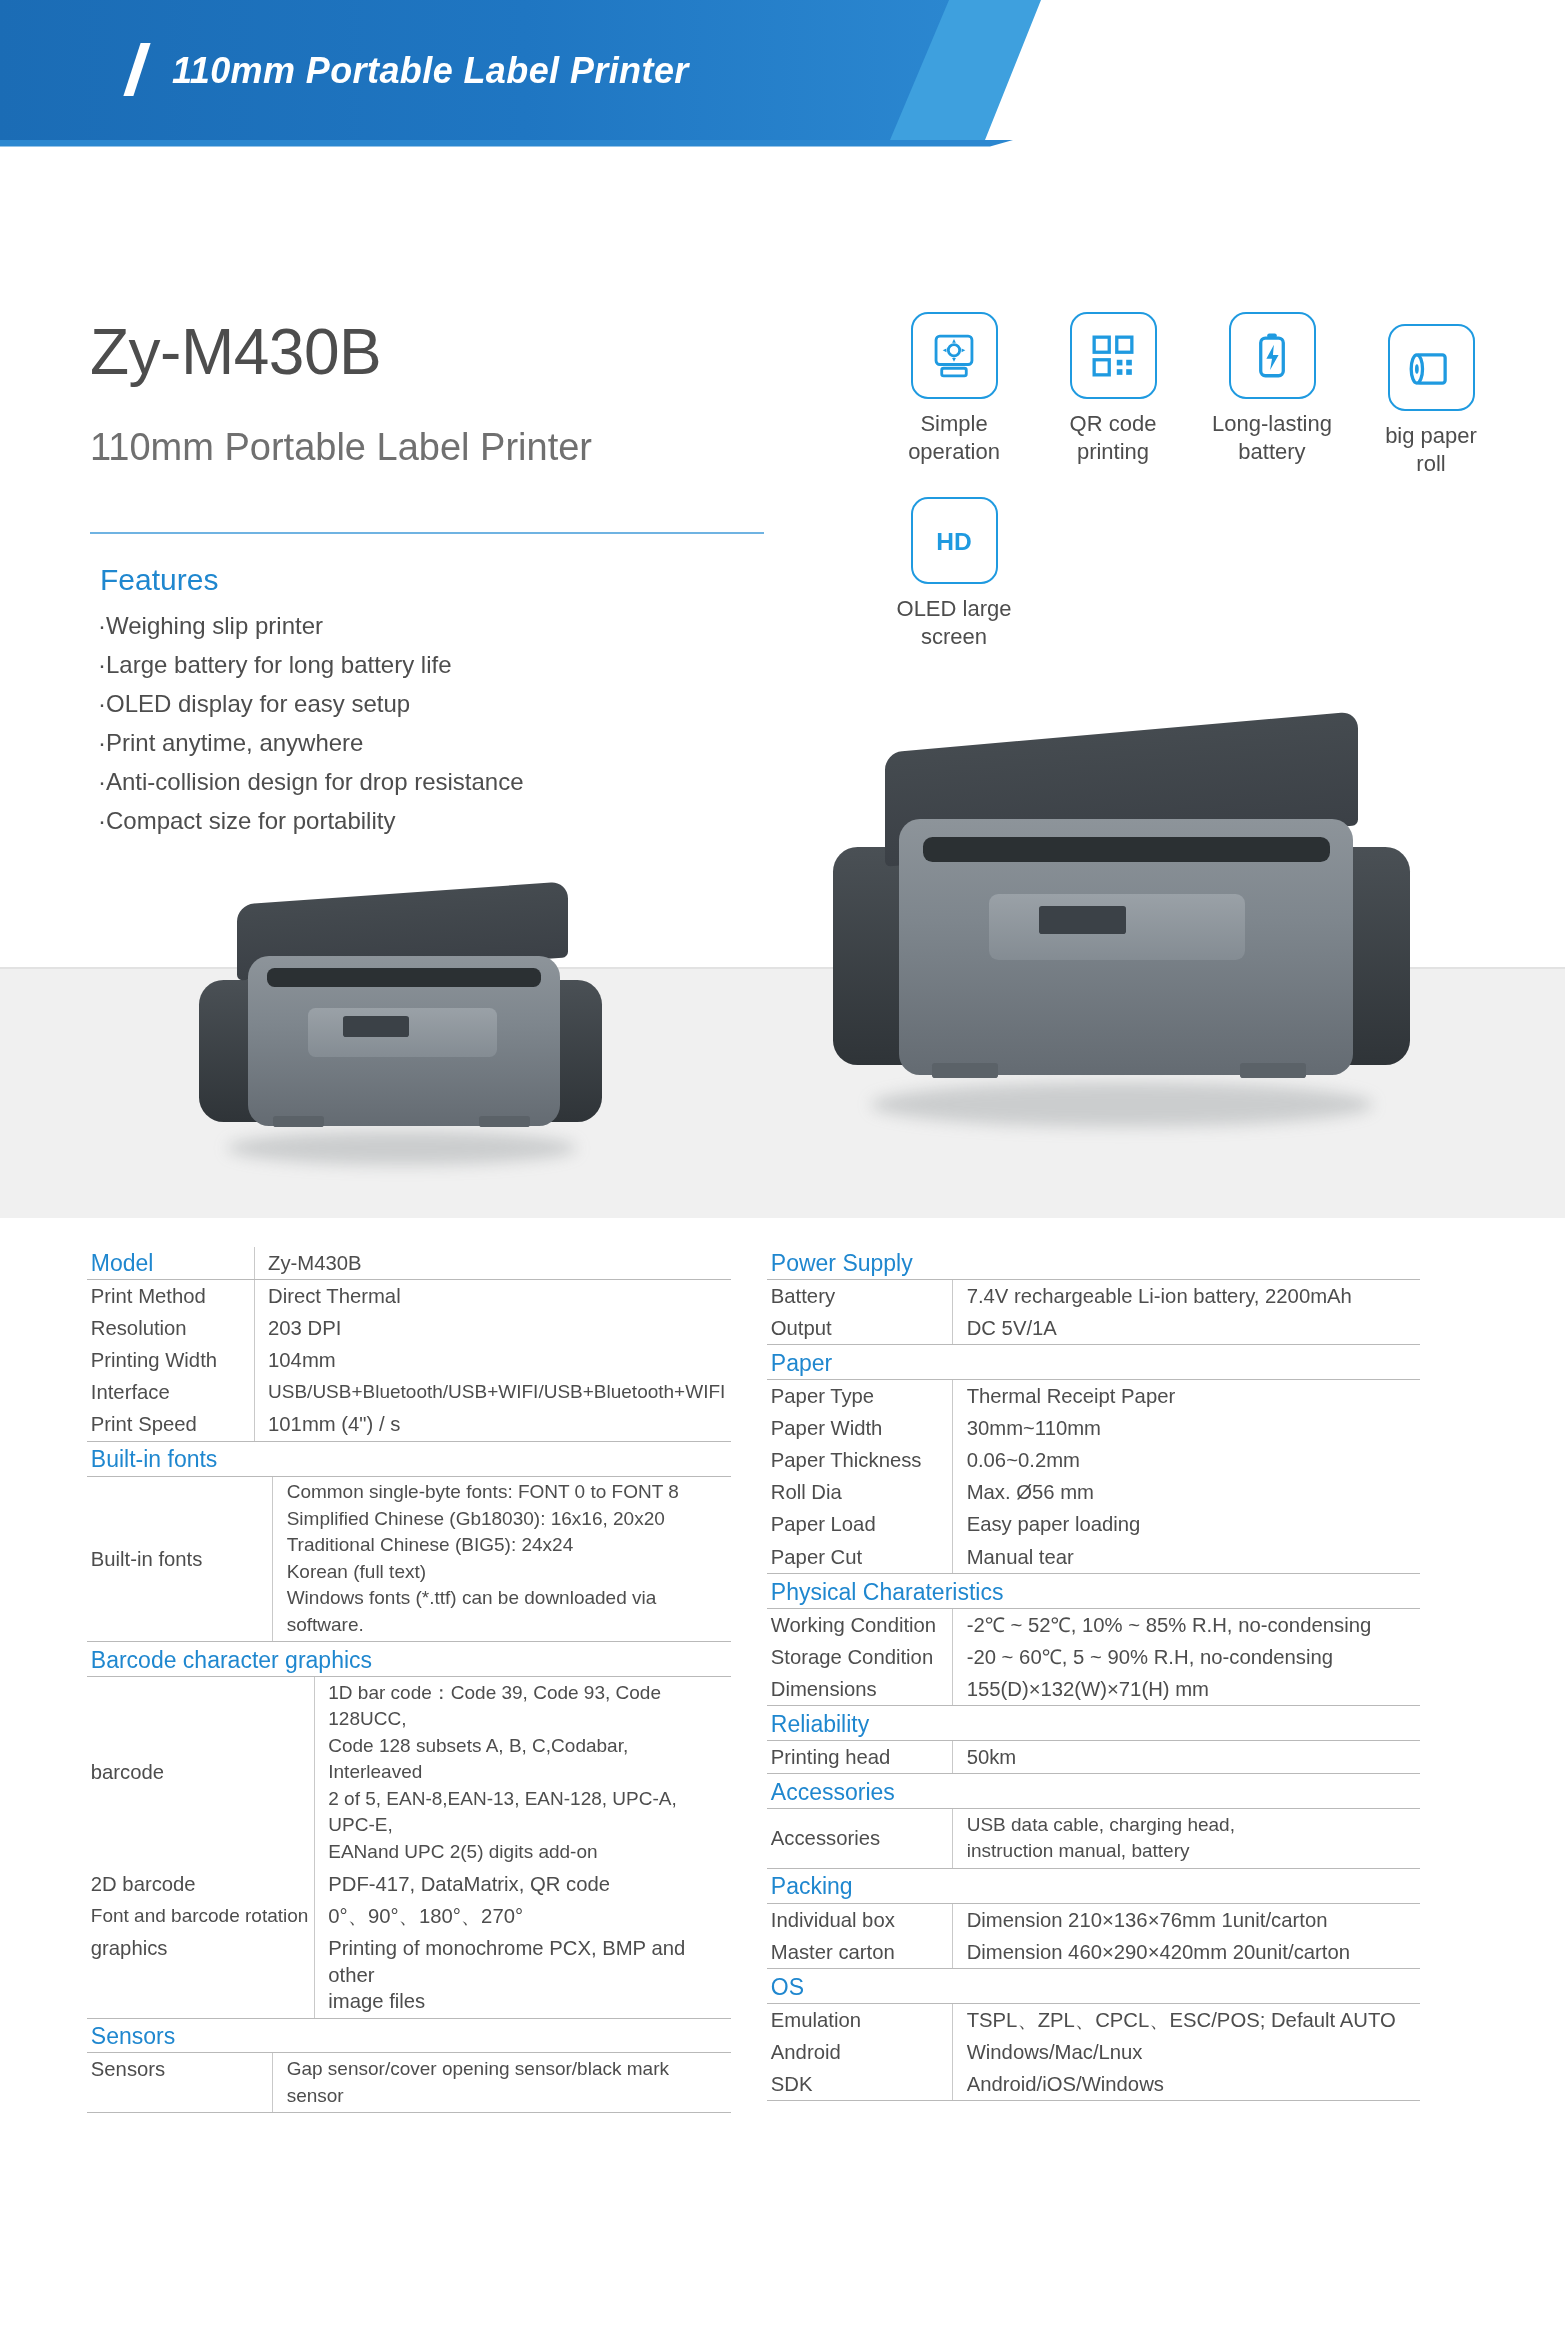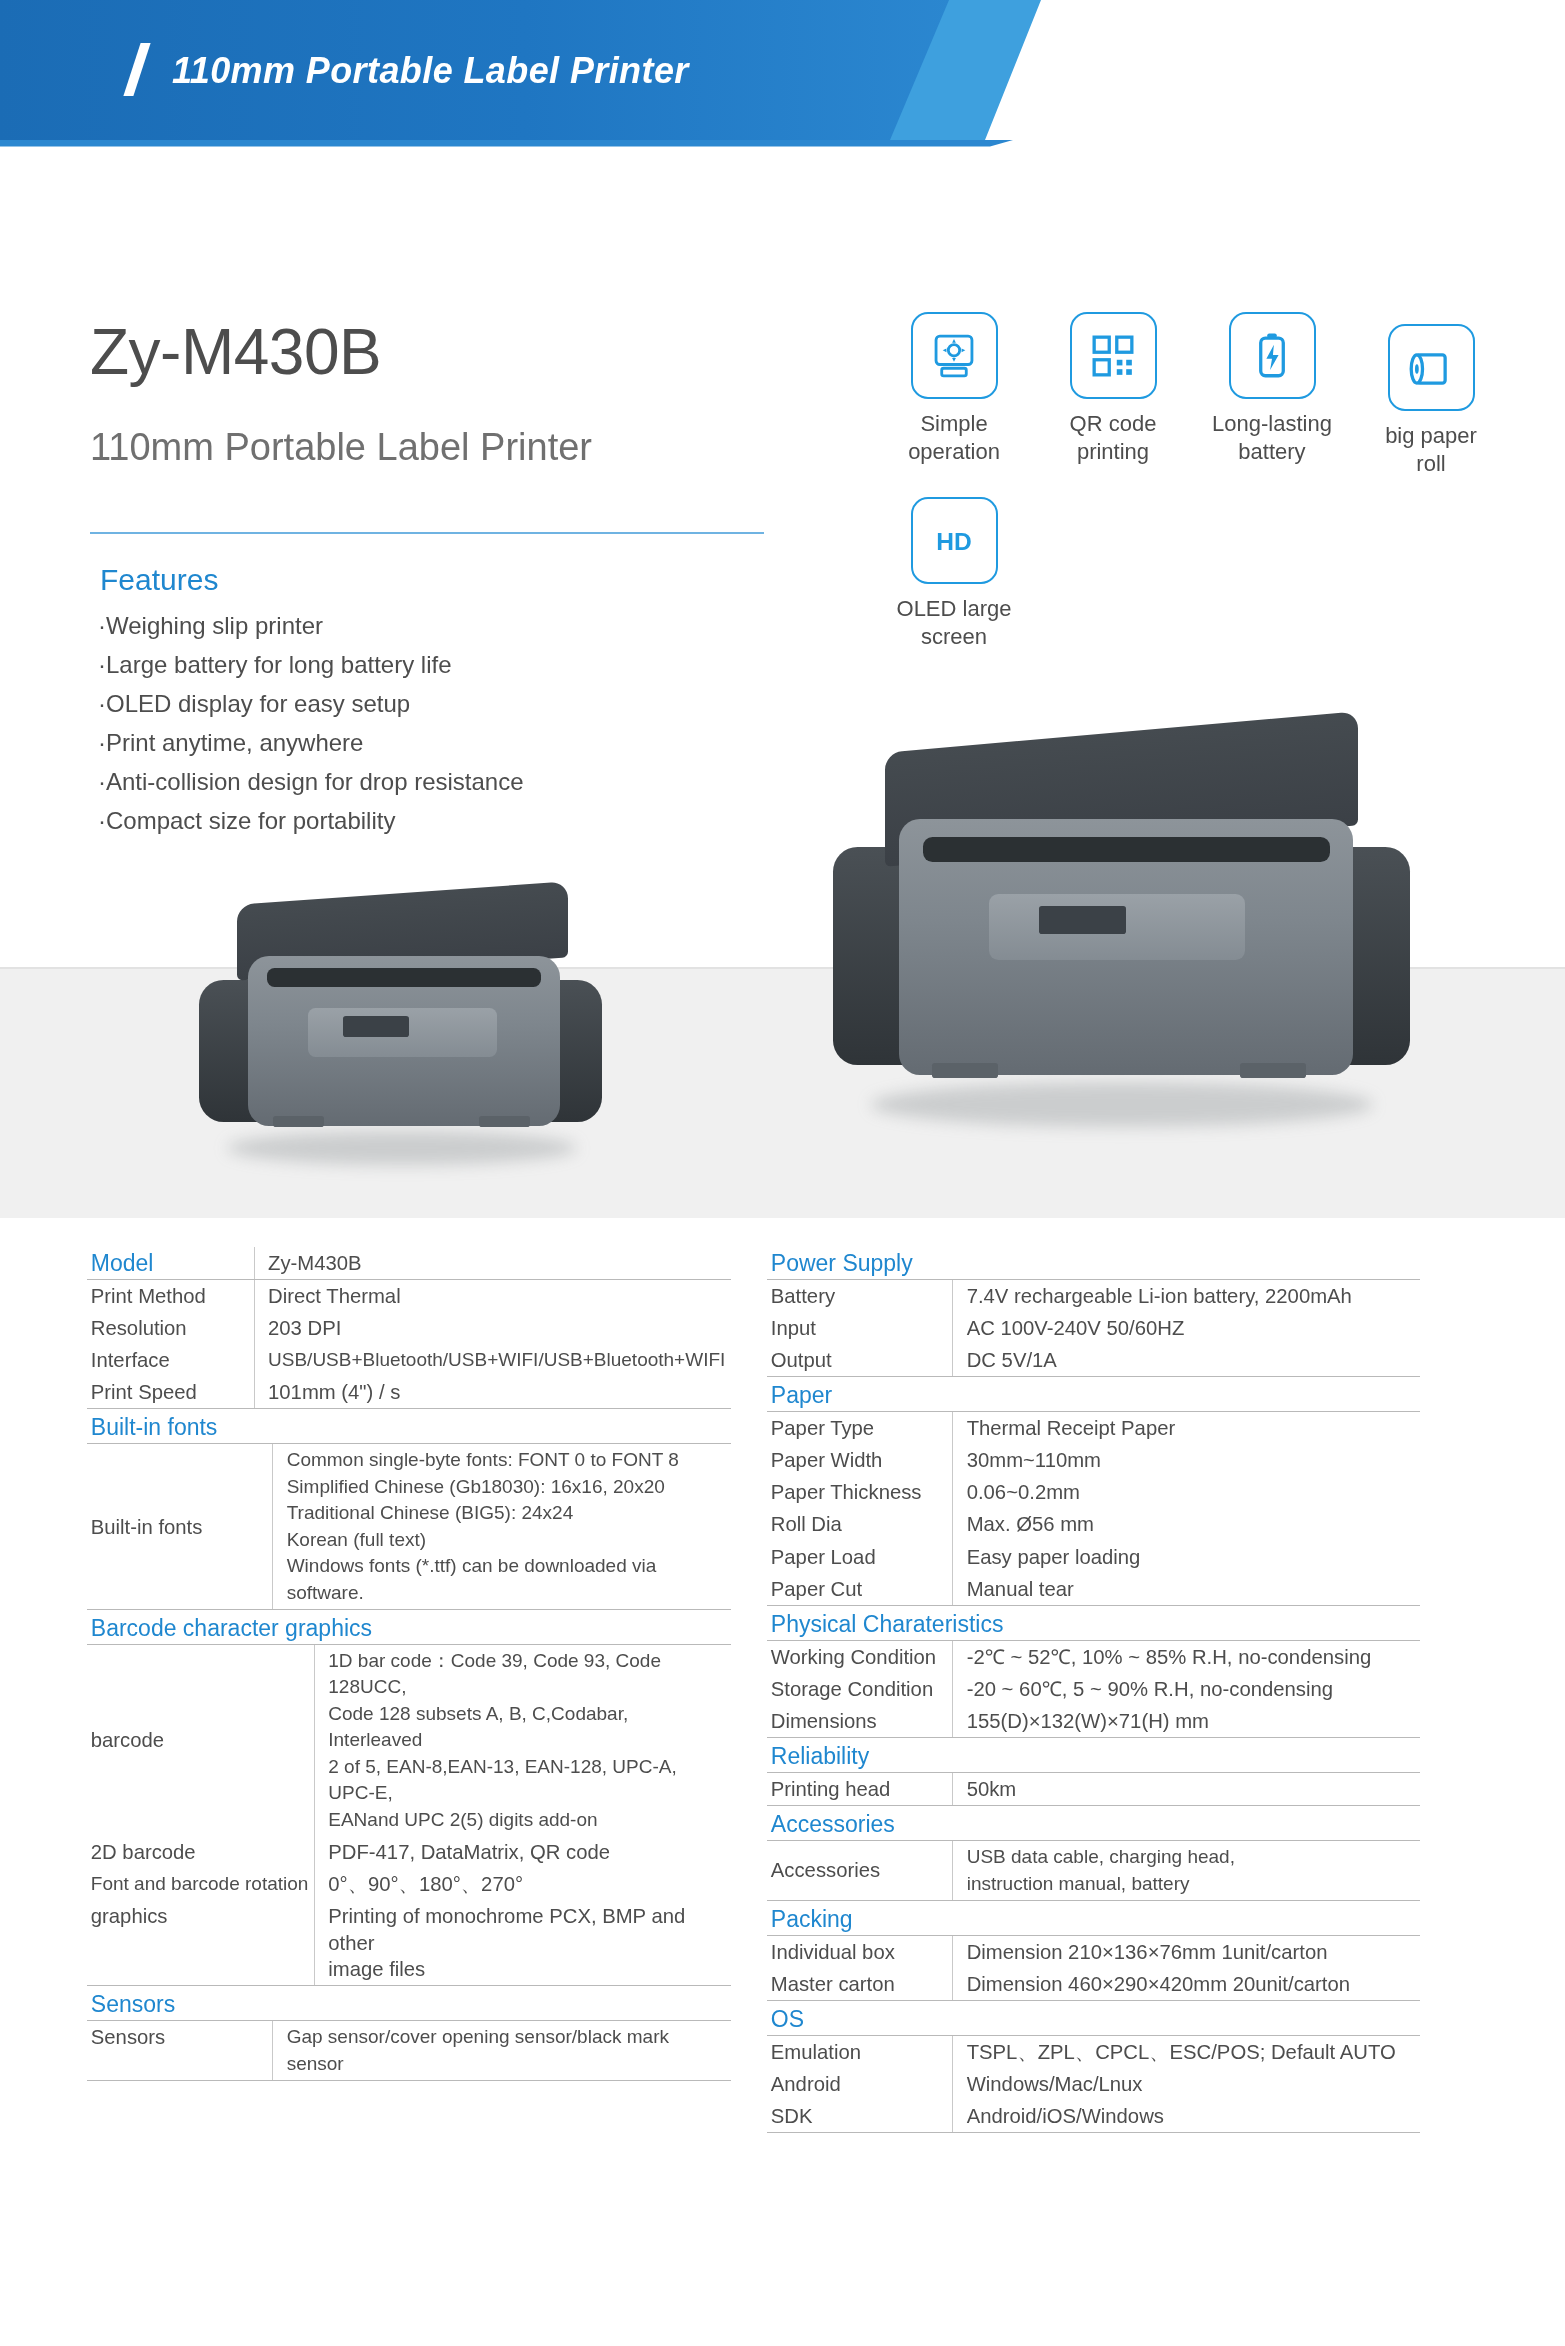--- a/index.html
+++ b/index.html
@@ -374,20 +374,24 @@
         </tr>
         <tr>
               <td class="k">Print Method</td>
               <td class="v">Direct Thermal</td>
             </tr>
         <tr>
               <td class="k">Resolution</td>
               <td class="v">203 DPI</td>
             </tr>
         <tr>
+              <td class="k">Printing Width</td>
+              <td class="v">104mm</td>
+            </tr>
+        <tr>
               <td class="k">Interface</td>
               <td class="v tight nowrap">USB/USB+Bluetooth/USB+WIFI/USB+Bluetooth+WIFI</td>
             </tr>
         <tr class="last">
               <td class="k">Print Speed</td>
               <td class="v">101mm (4")  / s</td>
             </tr>
       </tbody>
         </table>
     </div>
@@ -462,24 +466,20 @@
     <div class="sec-wrap">
       <table class="spec">
         <tbody>
             <tr>
           <td class="k sec-head" colspan="2" style="border-right:none;">Power Supply</td>
         </tr>
         <tr>
               <td class="k">Battery</td>
               <td class="v">7.4V rechargeable Li-ion battery, 2200mAh</td>
             </tr>
-        <tr>
-              <td class="k">Input</td>
-              <td class="v">AC 100V-240V 50/60HZ</td>
-            </tr>
         <tr class="last">
               <td class="k">Output</td>
               <td class="v">DC 5V/1A</td>
             </tr>
       </tbody>
         </table>
     </div>
 
     <div class="sec-wrap">
       <table class="spec">

